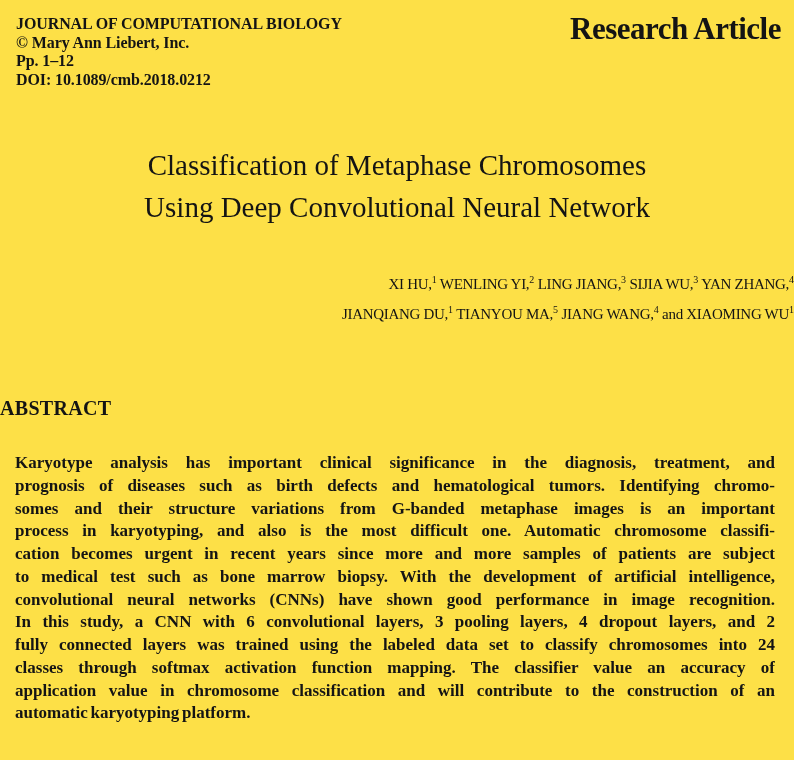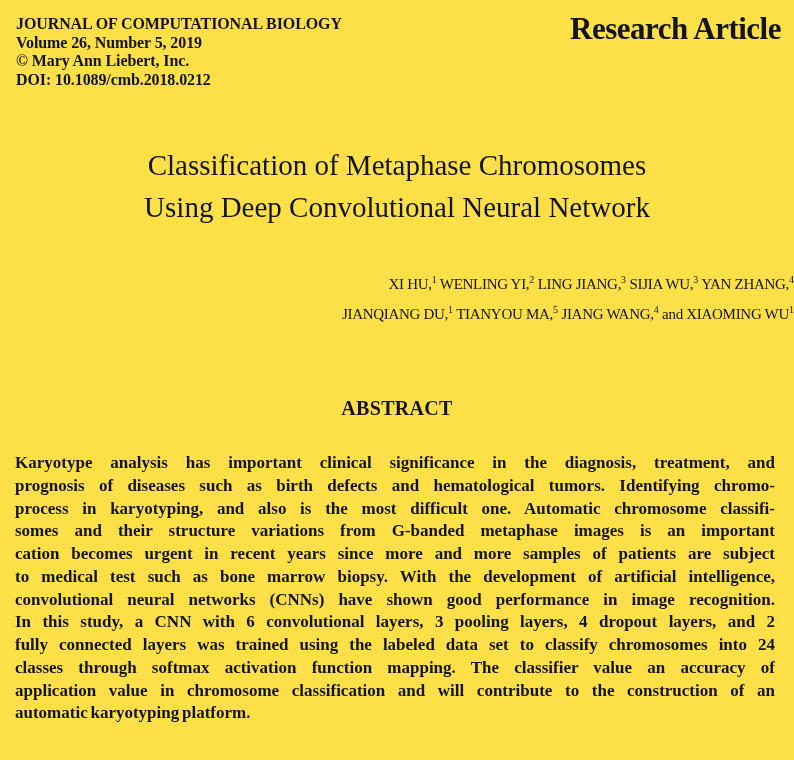--- a/index.html
+++ b/index.html
@@ -53,21 +53,21 @@
     font-size: 15px;
     line-height: 25px;
     letter-spacing: -0.3px;
   }
   .authors sup {
     font-size: 10px;
     letter-spacing: 0;
   }
   .abstract-heading {
     margin-top: 70px;
-    text-align: center;
+    text-align: left;
     font-size: 20px;
     line-height: 23px;
     font-weight: bold;
     letter-spacing: 0.3px;
   }
   .abstract-body {
     margin-top: 32px;
     padding: 0 19px 0 15px;
     font-weight: bold;
     font-size: 17px;
@@ -85,44 +85,44 @@
   }
 </style>
 </head>
 <body>
 
 <div class="page">
 
   <div class="masthead">
     <div class="journal-block">
       <div>JOURNAL OF COMPUTATIONAL BIOLOGY</div>
-      <div>Volume 26, Number 5, 2019</div>
       <div>© Mary Ann Liebert, Inc.</div>
+      <div>Pp. 1–12</div>
       <div>DOI: 10.1089/cmb.2018.0212</div>
     </div>
     <div class="article-type">Research Article</div>
   </div>
 
   <div class="title">
     <div>Classification of Metaphase Chromosomes</div>
     <div>Using Deep Convolutional Neural Network</div>
   </div>
 
   <div class="authors">
       <div><span>XI HU,</span><sup>1</sup> <span>WENLING YI,</span><sup>2</sup> <span>LING JIANG,</span><sup>3</sup> <span>SIJIA WU,</span><sup>3</sup> <span>YAN ZHANG,</span><sup>4</sup></div>
       <div><span>JIANQIANG DU,</span><sup>1</sup> <span>TIANYOU MA,</span><sup>5</sup> <span>JIANG WANG,</span><sup>4</sup> and <span>XIAOMING WU</span><sup>1</sup></div>
     </div>
 
   <div class="abstract-heading">ABSTRACT</div>
 
   <div class="abstract-body">
     <div class="abs-line">Karyotype analysis has important clinical significance in the diagnosis, treatment, and</div>
     <div class="abs-line">prognosis of diseases such as birth defects and hematological tumors. Identifying chromo-</div>
+    <div class="abs-line">somes and their structure variations from G-banded metaphase images is an important</div>
     <div class="abs-line">process in karyotyping, and also is the most difficult one. Automatic chromosome classifi-</div>
-    <div class="abs-line">somes and their structure variations from G-banded metaphase images is an important</div>
     <div class="abs-line">cation becomes urgent in recent years since more and more samples of patients are subject</div>
     <div class="abs-line">to medical test such as bone marrow biopsy. With the development of artificial intelligence,</div>
     <div class="abs-line">convolutional neural networks (CNNs) have shown good performance in image recognition.</div>
     <div class="abs-line">In this study, a CNN with 6 convolutional layers, 3 pooling layers, 4 dropout layers, and 2</div>
     <div class="abs-line">fully connected layers was trained using the labeled data set to classify chromosomes into 24</div>
     <div class="abs-line">classes through softmax activation function mapping. The classifier value an accuracy of</div>
     <div class="abs-line">application value in chromosome classification and will contribute to the construction of an</div>
     <div class="abs-line last">automatic karyotyping platform.</div>
   </div>
 

